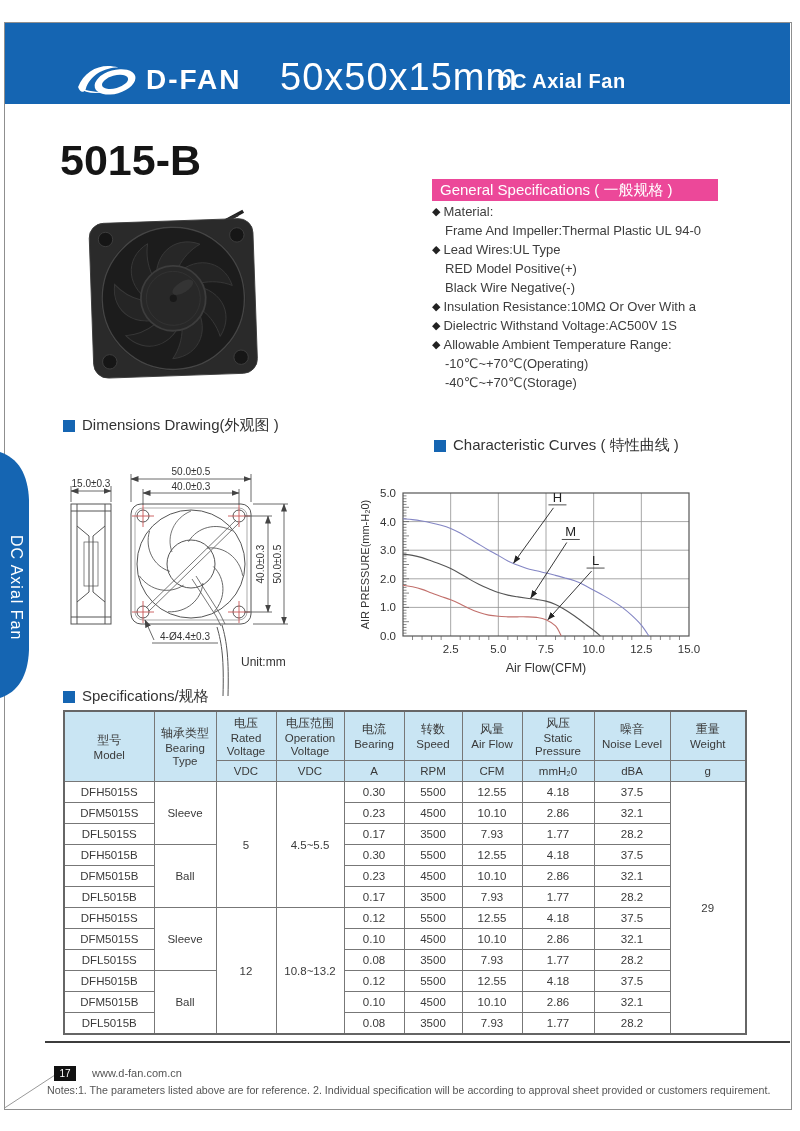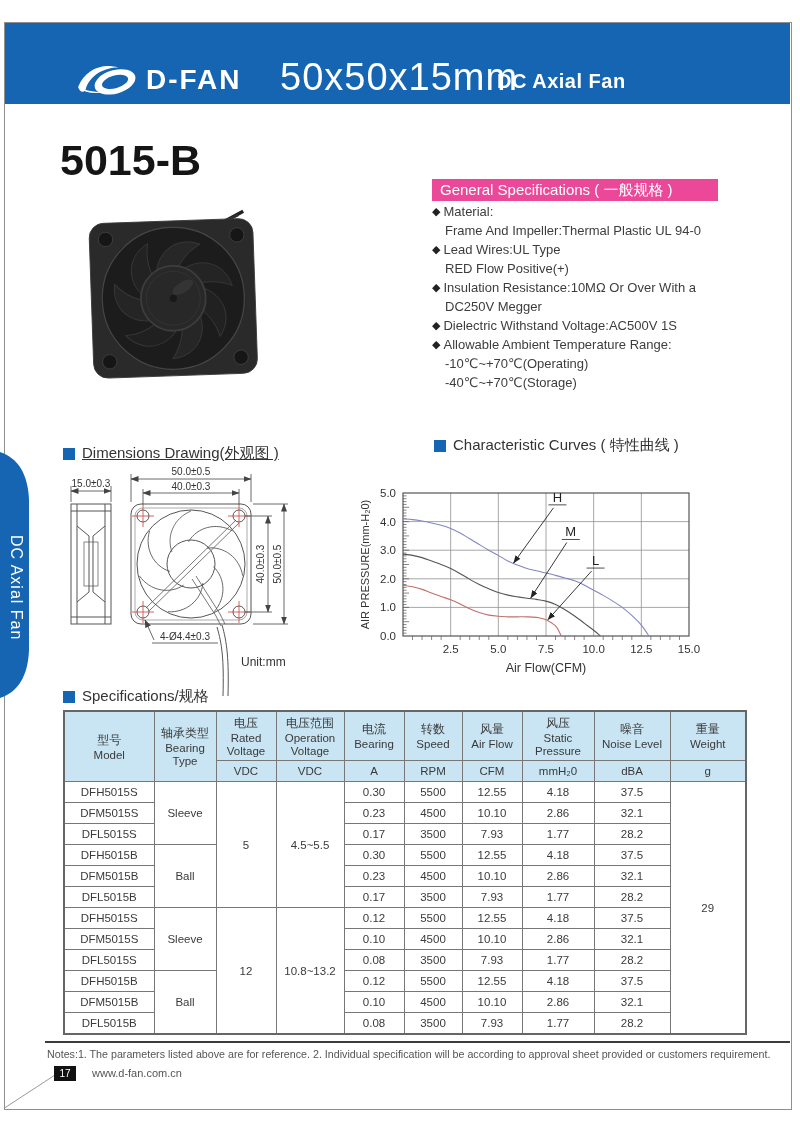--- a/index.html
+++ b/index.html
@@ -21,41 +21,41 @@
   
   .gs-bar{left:432px;top:171px;width:278px;height:22px;background:#ec4899;color:#fff;
           font-size:15px;line-height:22px;padding-left:8px;margin-top:8px;}
   .gs-list{left:432px;top:202px;width:340px;font-size:13px;line-height:19px;color:#3d3d3d;}
   .spec-line{display:flex;align-items:flex-start;}
   .spec-line.cont{padding-left:13px;}
   .diam{font-size:11px;margin-right:3px;line-height:19px;color:#222;}
   
   .sec-head{font-size:15px;color:#333;display:flex;align-items:center;}
   .sq{width:12px;height:12px;background:#1565b2;display:inline-block;margin-right:7px;flex:none;}
-  .h-dim{left:63px;top:444px;text-decoration:underline;}
+  .h-dim{left:63px;top:416px;}
   .h-curve{left:434px;top:436px;}
   .h-spec{left:63px;top:687px;}
   
   .side-tab-text{left:2px;top:520px;width:28px;height:135px;display:flex;align-items:center;justify-content:center;}
   .side-tab-text span{writing-mode:vertical-rl;font-size:16px;color:#fff;letter-spacing:1px;white-space:nowrap;}
   
   table.spec{position:absolute;left:63px;top:710px;width:682px;border-collapse:collapse;table-layout:fixed;
              font-size:11.5px;color:#3a3a3a;border:2px solid #666;}
   table.spec th,table.spec td{border:1px solid #777;text-align:center;padding:0;}
   table.spec thead th{background:#c9e5f3;font-weight:normal;}
   table.spec thead tr:first-child th{height:48px;}
   table.spec thead tr:last-child th{height:20px;text-align:center;}
   table.spec tbody td{height:20px;}
   .hdr-cn{font-size:12px;}
   .hdr-en{font-size:11.5px;line-height:13px;}
   col.c1{width:90px}col.c2{width:62px}col.c3{width:60px}col.c4{width:68px}col.c5{width:60px}
   col.c6{width:58px}col.c7{width:60px}col.c8{width:72px}col.c9{width:76px}col.c10{width:76px}
   
   .foot-rule{left:45px;top:1041px;width:745px;height:2px;background:#3c3c3c;}
-  .notes{left:47px;top:1048px;width:740px;font-size:10.7px;color:#555;}
+  .notes{left:47px;top:1084px;width:740px;font-size:10.7px;color:#555;}
   .page-num{left:54px;top:1066px;width:22px;height:15px;background:#111;color:#fff;font-size:10px;
             line-height:15px;text-align:center;}
   .site{left:92px;top:1067px;font-size:11px;color:#555;}
   svg text{font-family:"Liberation Sans","DejaVu Sans",sans-serif;}
 </style>
 </head>
 <body>
 
 <div class="abs page-frame"></div>
 
@@ -129,28 +129,28 @@
       <span>Material:</span>
     </div>
     <div class="spec-line cont">
       <span>Frame And Impeller:Thermal Plastic UL 94-0</span>
     </div>
     <div class="spec-line">
       <span class="diam">◆</span>
       <span>Lead Wires:UL Type</span>
     </div>
     <div class="spec-line cont">
-      <span>RED Flow Positive(+)</span>
+      <span>RED Model Positive(+)</span>
+    </div>
+    <div class="spec-line cont">
+      <span>Black Wire Negative(-)</span>
     </div>
     <div class="spec-line">
       <span class="diam">◆</span>
       <span>Insulation Resistance:10MΩ Or Over With a</span>
-    </div>
-    <div class="spec-line cont">
-      <span>DC250V Megger</span>
     </div>
     <div class="spec-line">
       <span class="diam">◆</span>
       <span>Dielectric Withstand Voltage:AC500V 1S</span>
     </div>
     <div class="spec-line">
       <span class="diam">◆</span>
       <span>Allowable Ambient Temperature Range:</span>
     </div>
     <div class="spec-line cont">

